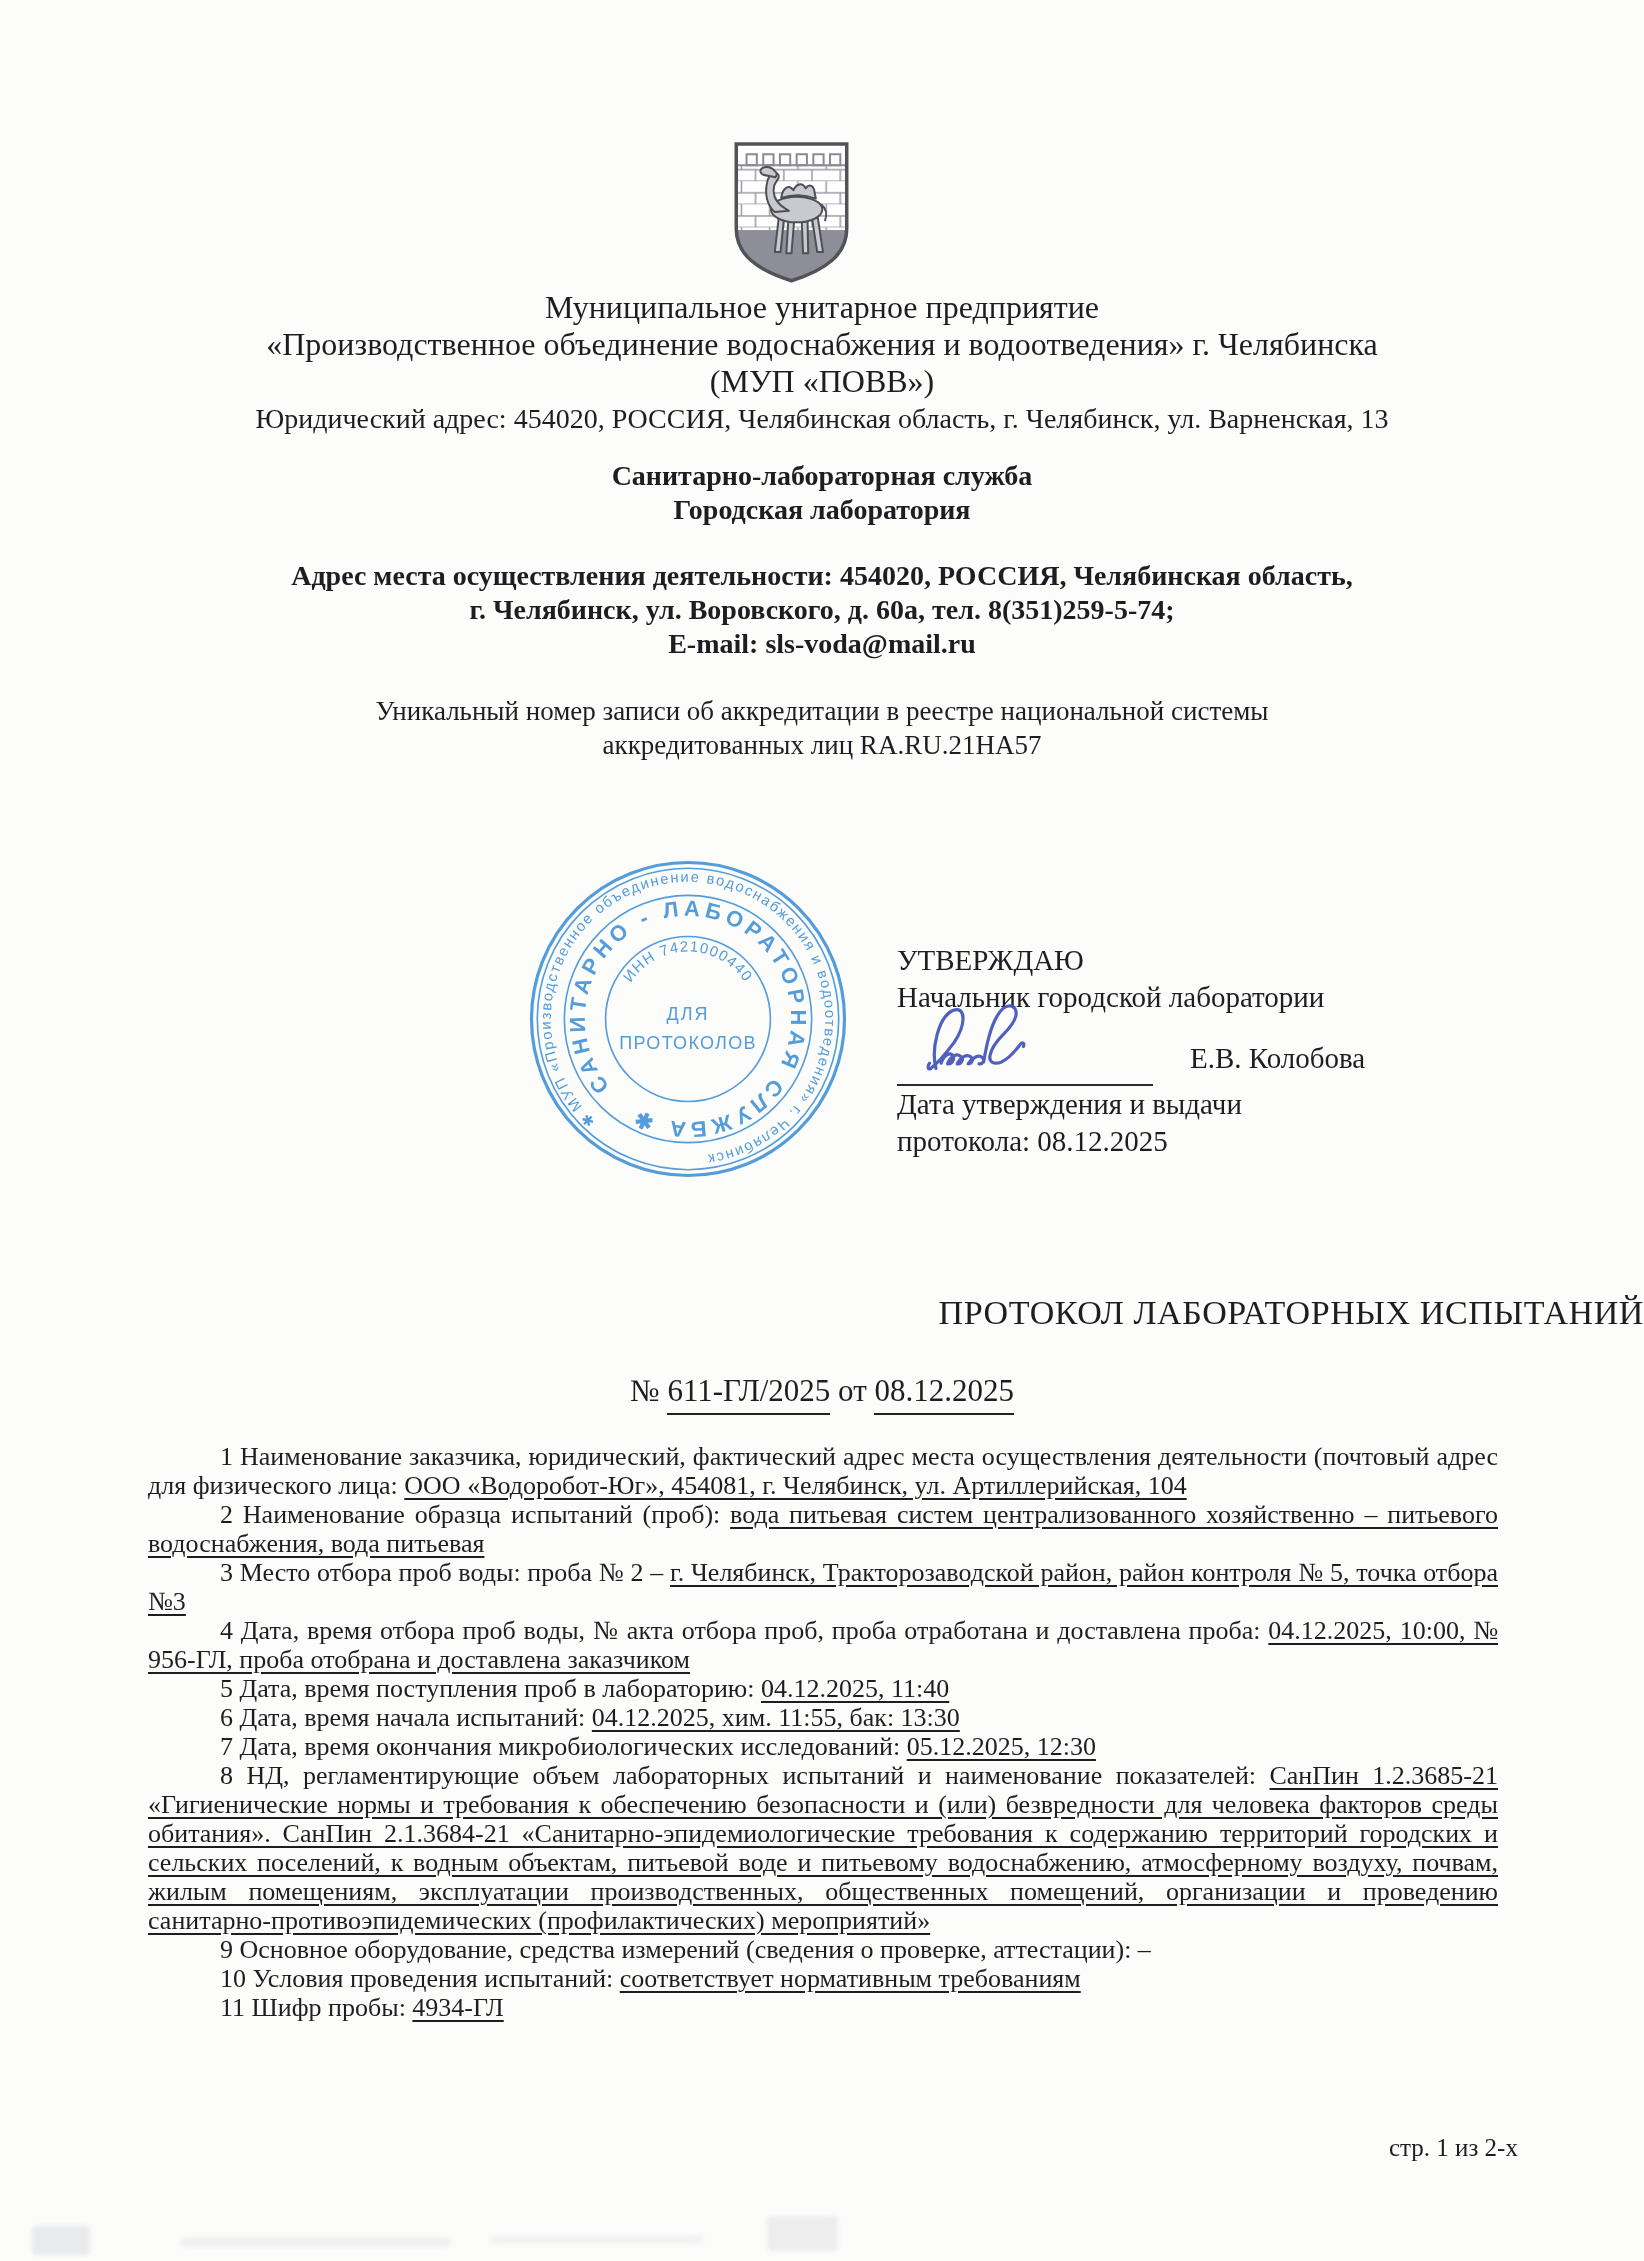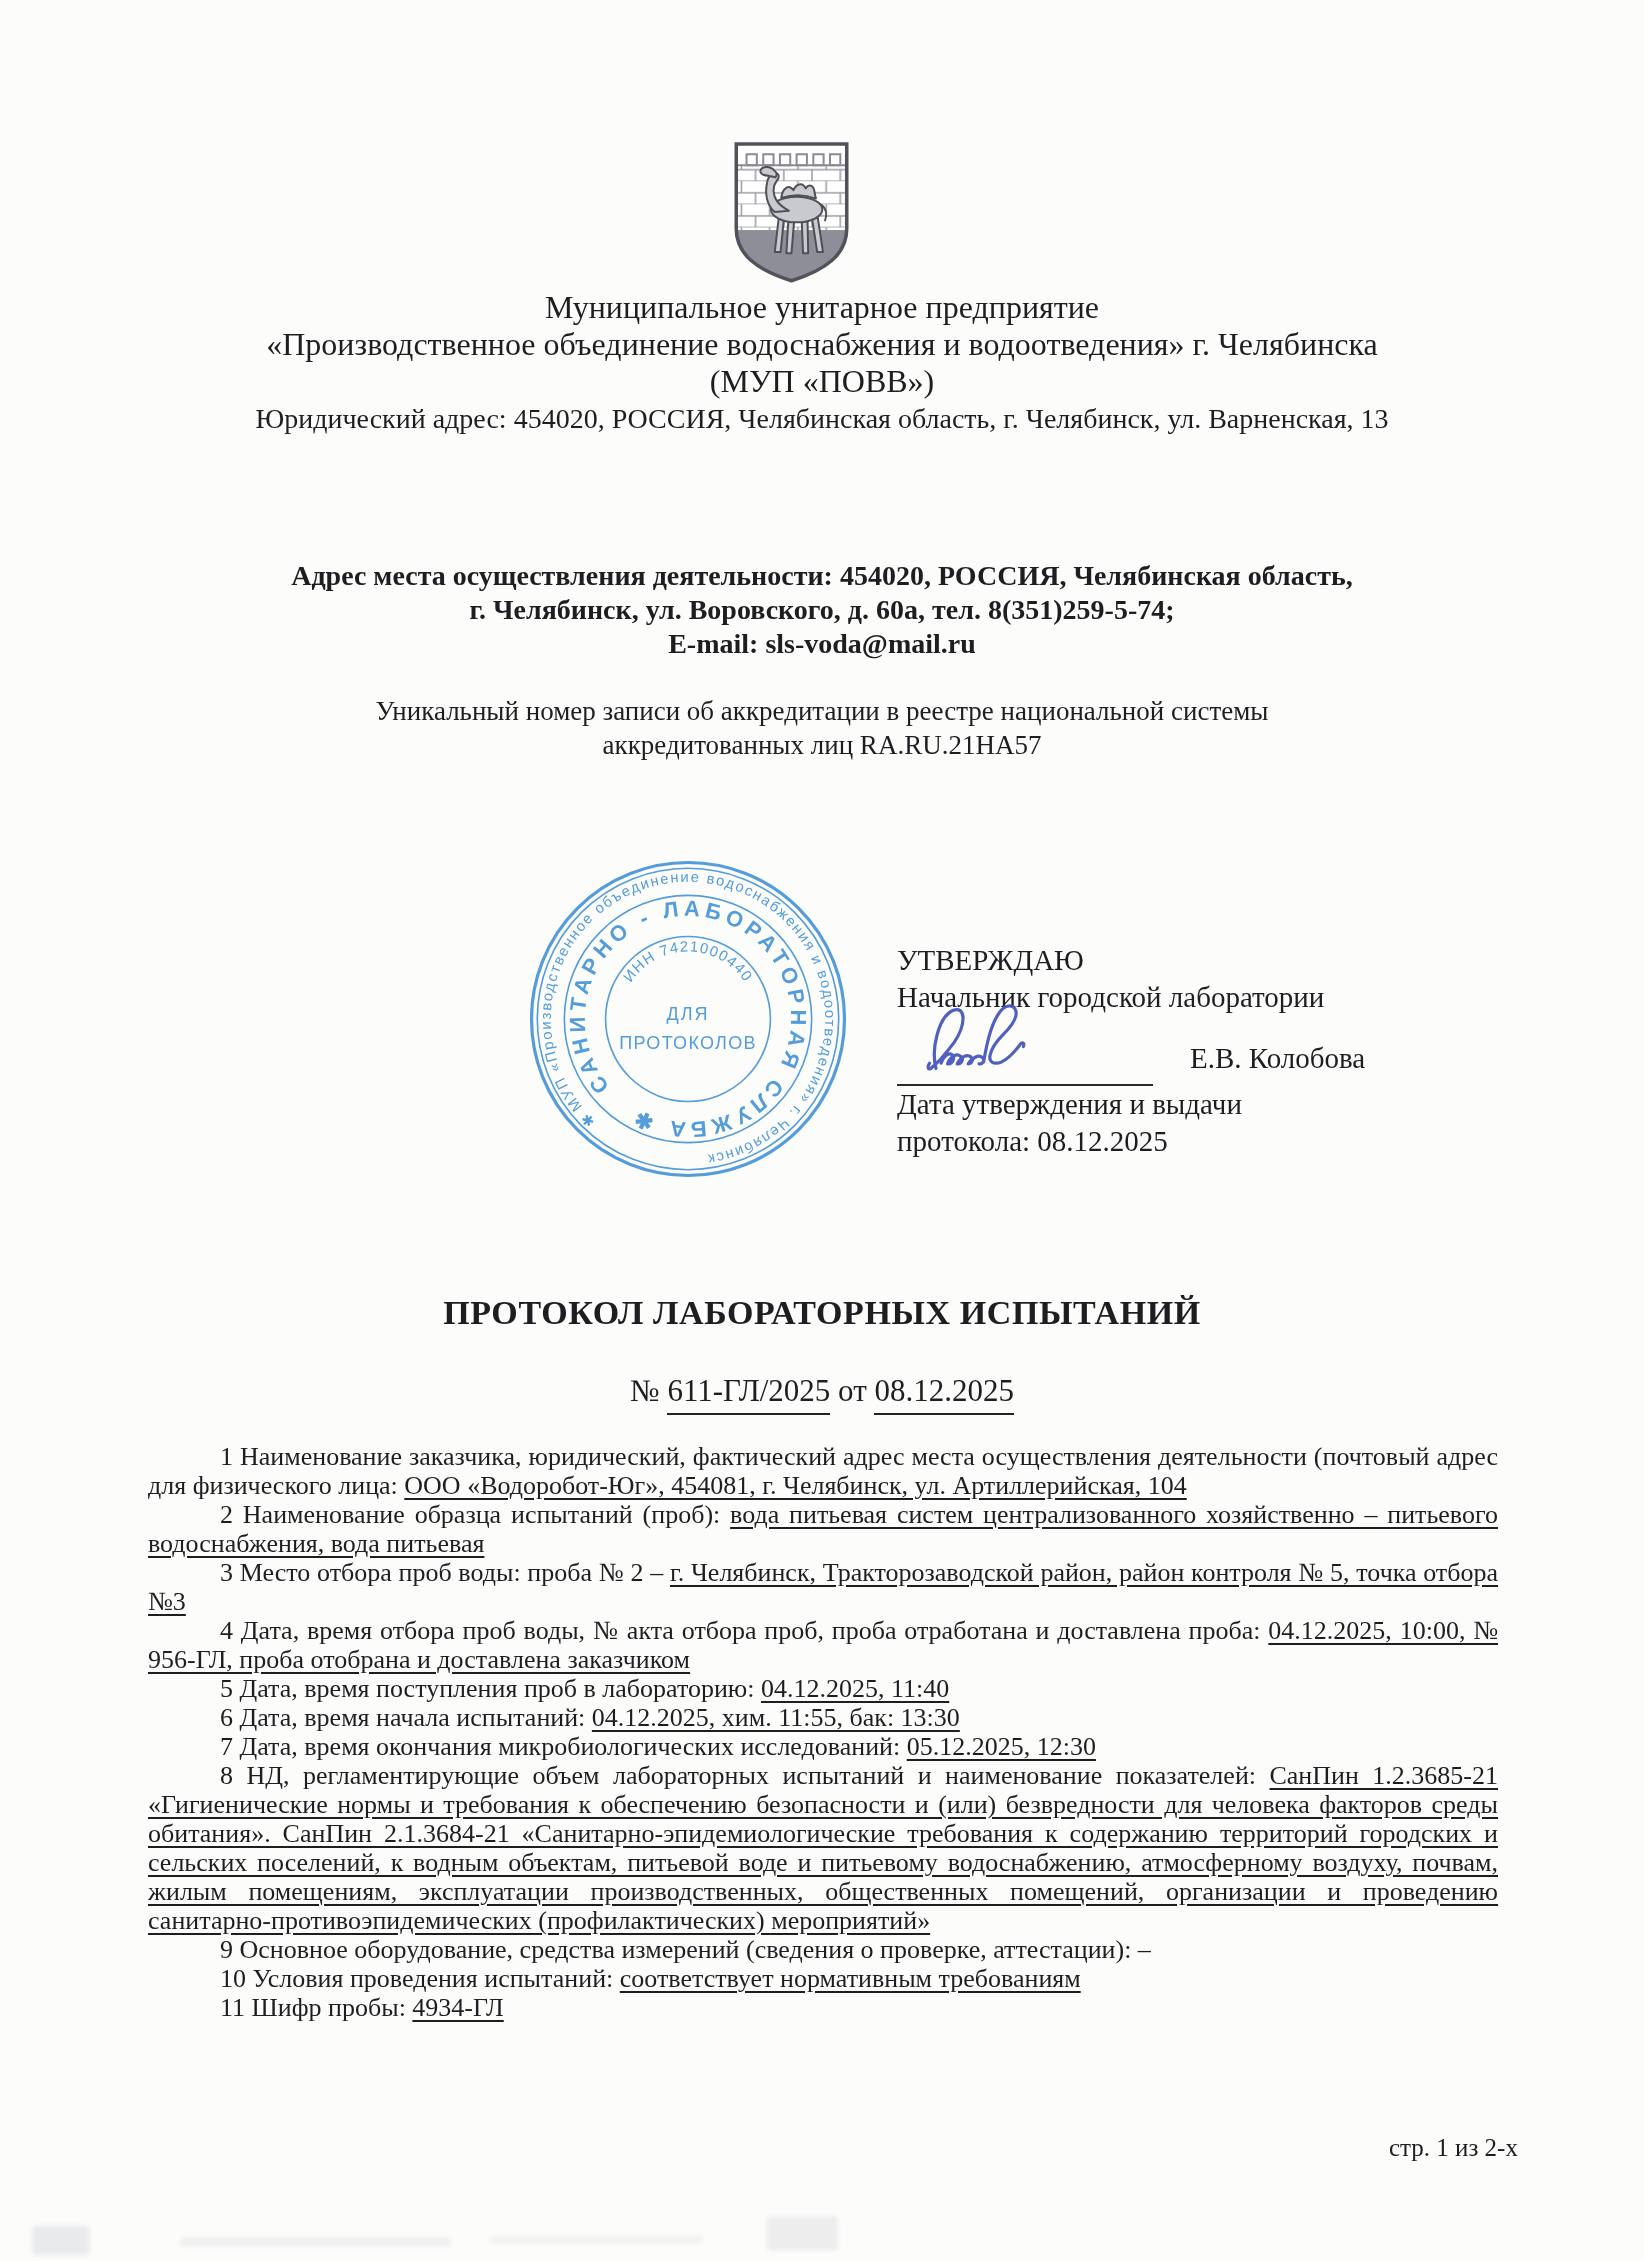--- a/index.html
+++ b/index.html
@@ -28,21 +28,21 @@
   .stamp text{font-family:"Liberation Sans", sans-serif;fill:var(--stamp-blue);}
   
   .approval{position:absolute;left:897px;top:942px;width:528px;font-size:29px;line-height:37px;}
   .approval p{margin:0;}
   .sign-row{position:relative;height:70px;display:flex;align-items:flex-end;}
   .sign-line{display:inline-block;width:256px;height:64px;border-bottom:2.3px solid #2a2a2e;}
   .sign-name{margin-left:37px;padding-bottom:9px;}
   .signature-svg{position:absolute;left:11.6px;top:-30px;width:225px;height:103px;}
   .signature-svg path{stroke:var(--ink-blue);stroke-width:5;fill:none;stroke-linecap:round;stroke-linejoin:round;opacity:.92;}
   
-  .doc-title{position:absolute;top:1294px;left:0;width:100%;text-align:center;font-weight:bold;font-size:34px;letter-spacing:0.6px;}
+  .doc-title{position:absolute;top:1294px;left:0;width:100%;text-align:right;font-weight:normal;font-size:34px;letter-spacing:0.6px;}
   .doc-number{position:absolute;top:1373px;left:0;width:100%;text-align:center;font-size:31px;}
   .u-num{border-bottom:2.3px solid #222;padding-bottom:5px;}
   
   .body-text{position:absolute;top:1442px;left:148px;width:1350px;font-size:26px;line-height:29px;text-align:justify;}
   .body-text p{margin:0;text-indent:72px;}
   .u{text-decoration:underline;text-decoration-thickness:1.6px;text-underline-offset:3.9px;}
   
   .page-footer{position:absolute;top:2134px;left:1389px;font-size:25px;}
   
   .artifact{position:absolute;background:#b9bcc4;border-radius:3.9px;filter:blur(1.9px);}
@@ -94,20 +94,24 @@
     <path d="M14,14 H186 V146 C186,186 154,210 100,227 C46,210 14,186 14,146 Z" fill="none" stroke="#52525a" stroke-width="3.5"></path>
   </svg>
 
   <div class="org-header">
     <div class="l-big">Муниципальное унитарное предприятие</div>
     <div class="l-big">«Производственное объединение водоснабжения и водоотведения» г. Челябинска</div>
     <div class="l-big">(МУП «ПОВВ»)</div>
     <div class="l-small">Юридический адрес: 454020, РОССИЯ, Челябинская область, г. Челябинск, ул. Варненская, 13</div>
   </div>
 
+  <div class="service-block">
+    <div>Санитарно-лабораторная служба</div>
+    <div>Городская лаборатория</div>
+  </div>
 
   <div class="activity-block">
     <div>Адрес места осуществления деятельности: 454020, РОССИЯ, Челябинская область,</div>
     <div>г. Челябинск, ул. Воровского, д. 60а, тел. 8(351)259-5-74;</div>
     <div>E-mail: sls-voda@mail.ru</div>
   </div>
 
   <div class="accreditation">
     <div>Уникальный номер записи об аккредитации в реестре национальной системы</div>
     <div>аккредитованных лиц RA.RU.21НА57</div>

